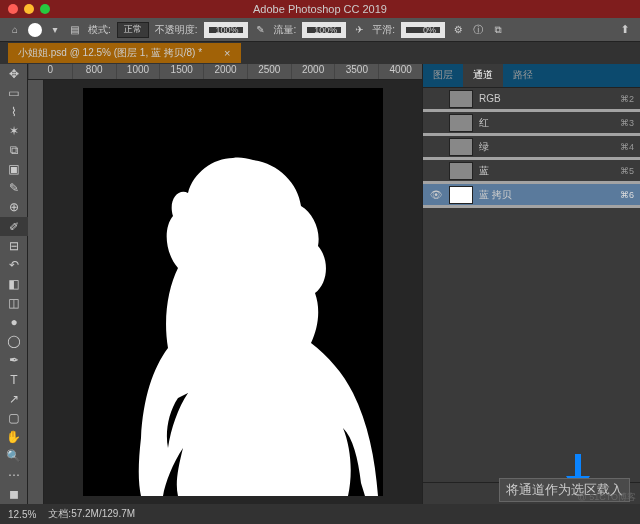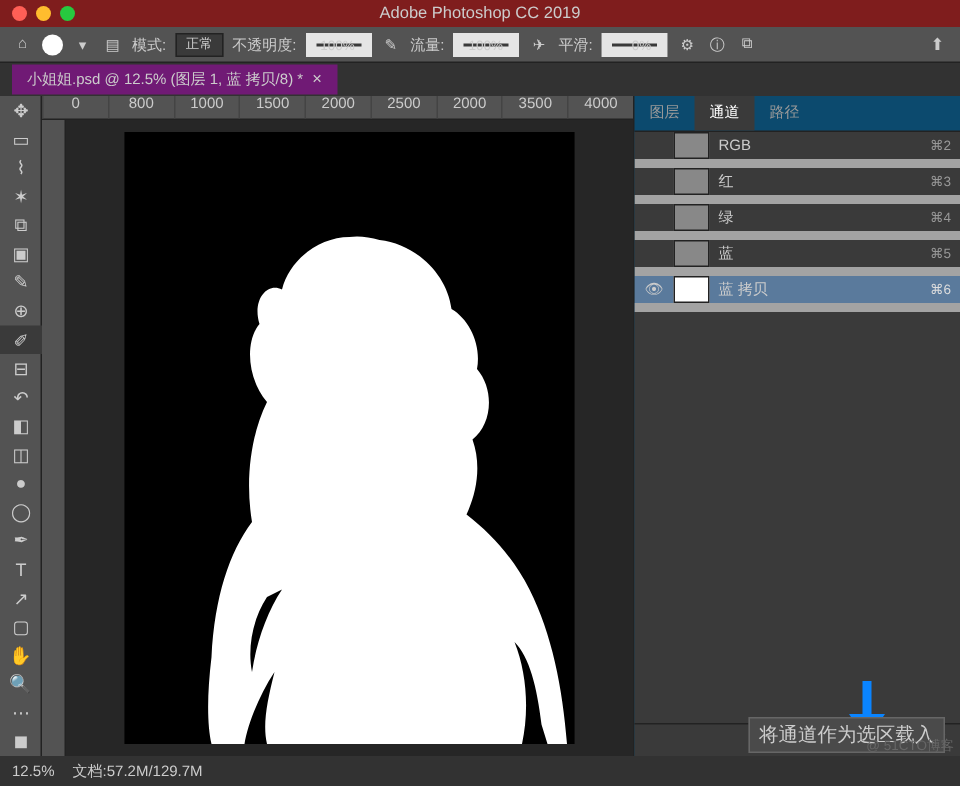--- a/index.html
+++ b/index.html
@@ -7,42 +7,42 @@
 .titlebar{height:18px;background:#7f1d1d;display:flex;align-items:center;position:relative}
 .traffic{display:flex;gap:6px;margin-left:8px}
 .tl{width:10px;height:10px;border-radius:50%}
 .tl.r{background:#ff5f56}.tl.y{background:#ffbd2e}.tl.g{background:#27c93f}
 .title{position:absolute;left:50%;transform:translateX(-50%);font-size:11px;color:#ccc}
 .options{height:24px;background:#535353;display:flex;align-items:center;gap:6px;padding:0 8px;border-bottom:1px solid #222}
 .opt-ic{width:14px;height:14px;display:flex;align-items:center;justify-content:center}
 .brush{width:14px;height:14px;background:#fff;border-radius:50%}
 .drop{width:32px;height:16px;background:#3a3a3a;border:1px solid #222;display:flex;align-items:center;justify-content:center;font-size:9px}
 .lbl{font-size:10px;color:#ccc}
-.pct{width:44px;height:16px;background:#3a3a3a;border:7px solid #e5e5e5;display:flex;align-items:center;justify-content:flex-end;padding-right:4px;font-size:9px}
+.pct{width:44px;height:16px;background:#3a3a3a;border:5px solid #e5e5e5;display:flex;align-items:center;justify-content:flex-end;padding-right:4px;font-size:9px}
 .doctab{height:22px;background:#323232;display:flex;align-items:center;padding-left:8px}
-.tab{background:#701a75;padding:3px 10px;font-size:10px;display:flex;align-items:center;gap:6px}
+.tab{background:#a16207;padding:3px 10px;font-size:10px;display:flex;align-items:center;gap:22px}
 .tab .x{font-size:11px}
 .main{display:flex;height:440px}
 .tools{width:28px;background:#535353;display:flex;flex-direction:column;border-right:1px solid #222}
 .tool{width:28px;height:24px;display:flex;align-items:center;justify-content:center;font-size:12px}
 .tool.active{background:#3a3a3a}
 .canvas-area{flex:1;background:#262626;display:flex;flex-direction:column;position:relative}
 .ruler-h{height:16px;background:#535353;display:flex;font-size:8px;color:#888;border-bottom:1px solid #222}
 .ruler-h span{flex:1;text-align:center;border-left:1px solid #444}
 .canvas-wrap{flex:1;display:flex}
 .ruler-v{width:16px;background:#535353;border-right:1px solid #222}
 .canvas{flex:1;display:flex;align-items:flex-start;justify-content:center;padding-top:8px}
 .artboard{width:300px;height:408px;background:#000;position:relative;overflow:hidden}
 .silhouette{position:absolute;width:100%;height:100%}
 .panels{width:218px;background:#0c4a6e;display:flex;flex-direction:column;border-left:1px solid #222}
 .panel-tabs{height:24px;display:flex;border-bottom:1px solid #222}
 .ptab{padding:4px 10px;font-size:10px;color:#999}
 .ptab.active{color:#fff;background:#3a3a3a}
 .channels{flex:1;background:#3a3a3a;overflow-y:auto}
-.chan{height:24px;display:flex;align-items:center;padding:0 6px;gap:6px;border-bottom:6px solid #a3a3a3}
+.chan{height:24px;display:flex;align-items:center;padding:0 6px;gap:6px;border-bottom:3px solid #a3a3a3}
 .chan.selected{background:#5a7a9c}
 .eye{width:14px;font-size:10px;text-align:center}
 .thumb{width:24px;height:18px;background:#888;border:1px solid #222}
 .chan-name{flex:1;font-size:10px}
 .chan-key{font-size:9px;color:#999}
 .chan.selected .chan-key{color:#ddd}
 .panel-bottom{height:22px;background:#3a3a3a;display:flex;align-items:center;justify-content:flex-end;gap:8px;padding:0 8px;border-top:1px solid #222;position:relative}
 .pb-ic{width:14px;height:14px;font-size:11px;text-align:center}
 .arrow{position:absolute;right:50px;bottom:30px;width:24px;height:40px}
 .arrow svg{width:100%;height:100%}

